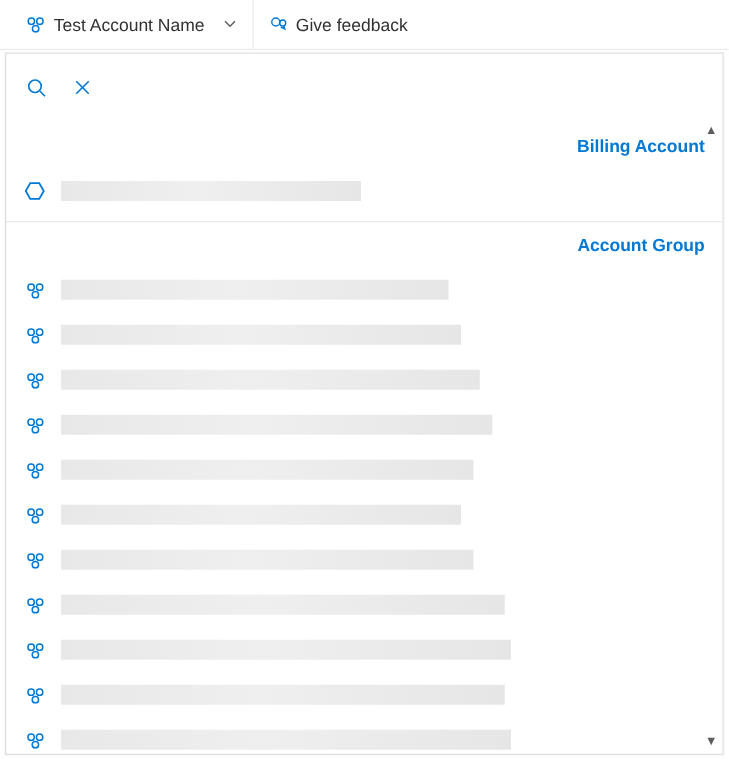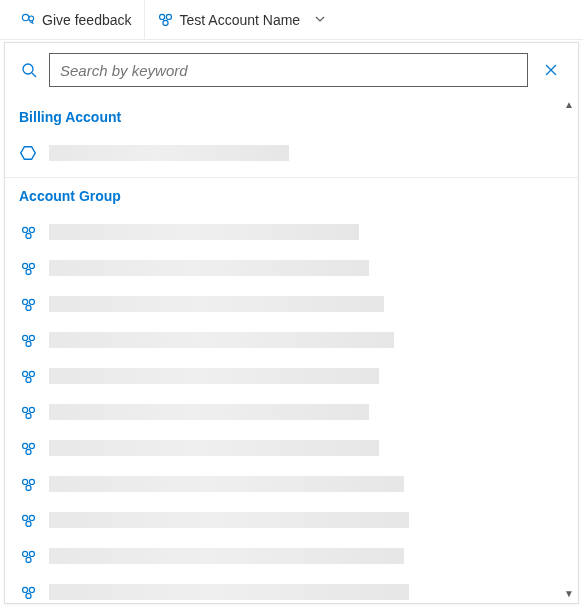--- a/index.html
+++ b/index.html
@@ -94,20 +94,21 @@
     .content-scroll {
       flex: 1;
       overflow-y: scroll;
       padding: 4px 0 8px 0;
     }
     .section-header {
       color: #0078d4;
       font-weight: 600;
       font-size: 14px;
       padding: 8px 14px 10px 14px;
+      text-align: right;
     }
     .list-item {
       display: flex;
       align-items: center;
       gap: 12px;
       padding: 6px 14px 6px 14px;
       cursor: pointer;
       height: 36px;
     }
     .list-icon {
@@ -165,56 +166,53 @@
     }
     .scroll-arrow-up { top: 56px; }
     .scroll-arrow-down { bottom: 4px; }
   </style>
 </head>
 <body>
 
 <div class="top-bar">
   <div class="top-item">
     <span class="icon-blue">
-      <svg width="16" height="16" viewBox="0 0 20 20" fill="none" stroke="currentColor" stroke-width="1.4">
-        <circle cx="7" cy="7" r="4"></circle>
-        <path d="M12 12 L16 14 L15 10"></path>
-        <circle cx="14" cy="8" r="3"></circle>
-      </svg>
-    </span>
-    <span>Give feedback</span>
-  </div>
-  <div class="top-item">
-    <span class="icon-blue">
       <svg width="17" height="17" viewBox="0 0 20 20" fill="none" stroke="currentColor" stroke-width="1.4">
         <circle cx="6" cy="7" r="3"></circle>
         <circle cx="14" cy="7" r="3"></circle>
         <circle cx="10" cy="14" r="3"></circle>
       </svg>
     </span>
     <span>Test Account Name</span>
     <span class="chevron">
       <svg width="12" height="12" viewBox="0 0 12 12" fill="none" stroke="currentColor" stroke-width="1.2">
         <polyline points="2,4 6,8 10,4"></polyline>
       </svg>
     </span>
+  </div>
+  <div class="top-item">
+    <span class="icon-blue">
+      <svg width="16" height="16" viewBox="0 0 20 20" fill="none" stroke="currentColor" stroke-width="1.4">
+        <circle cx="7" cy="7" r="4"></circle>
+        <path d="M12 12 L16 14 L15 10"></path>
+        <circle cx="14" cy="8" r="3"></circle>
+      </svg>
+    </span>
+    <span>Give feedback</span>
   </div>
 </div>
 
 <div class="dropdown-panel">
   <div class="search-row">
     <span class="search-left-icon">
       <svg width="16" height="16" viewBox="0 0 16 16" fill="none" stroke="currentColor" stroke-width="1.3">
         <circle cx="7" cy="7" r="5"></circle>
         <line x1="11" y1="11" x2="15" y2="15"></line>
       </svg>
     </span>
-    <div class="search-box">
-      <input class="search-input" type="text" placeholder="Search by keyword" style="">
-    </div>
     <div class="close-btn">
       <svg width="16" height="16" viewBox="0 0 16 16" fill="none" stroke="currentColor" stroke-width="1.3">
         <line x1="3" y1="3" x2="13" y2="13"></line>
         <line x1="13" y1="3" x2="3" y2="13"></line>
       </svg>
     </div>
   </div>
 
   <span class="scroll-arrow-up">▲</span>
   <span class="scroll-arrow-down">▼</span>

